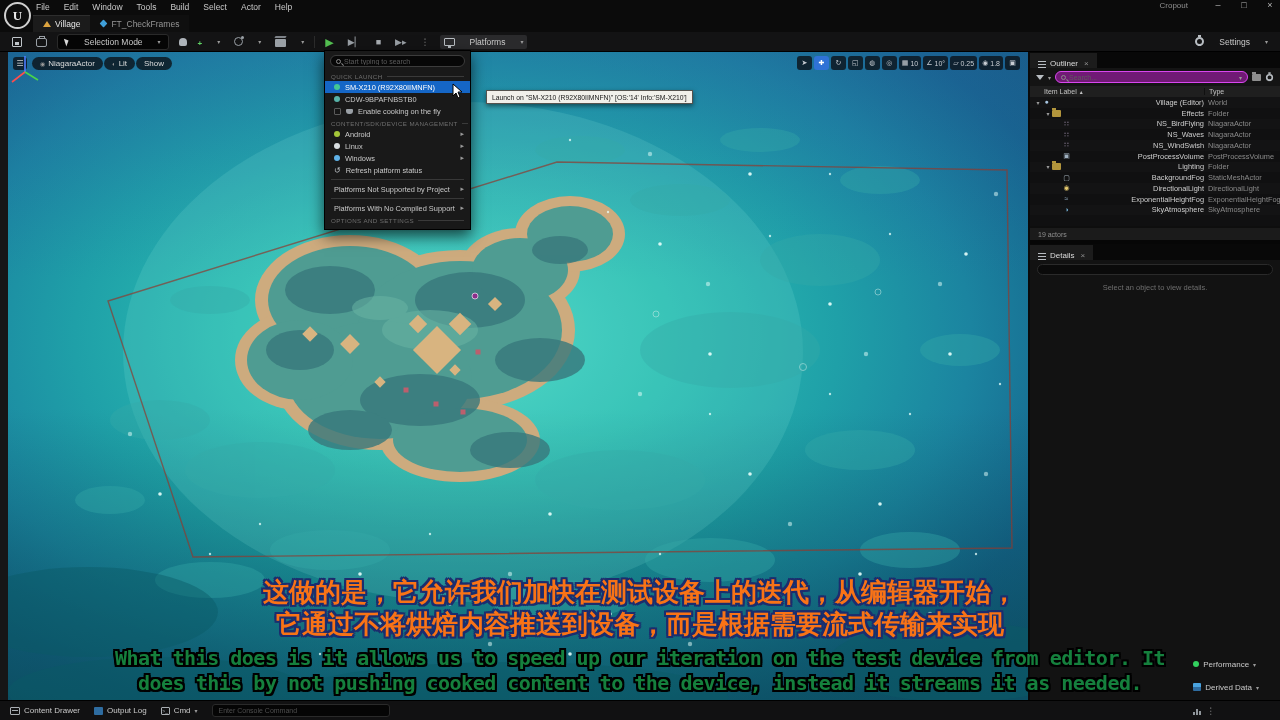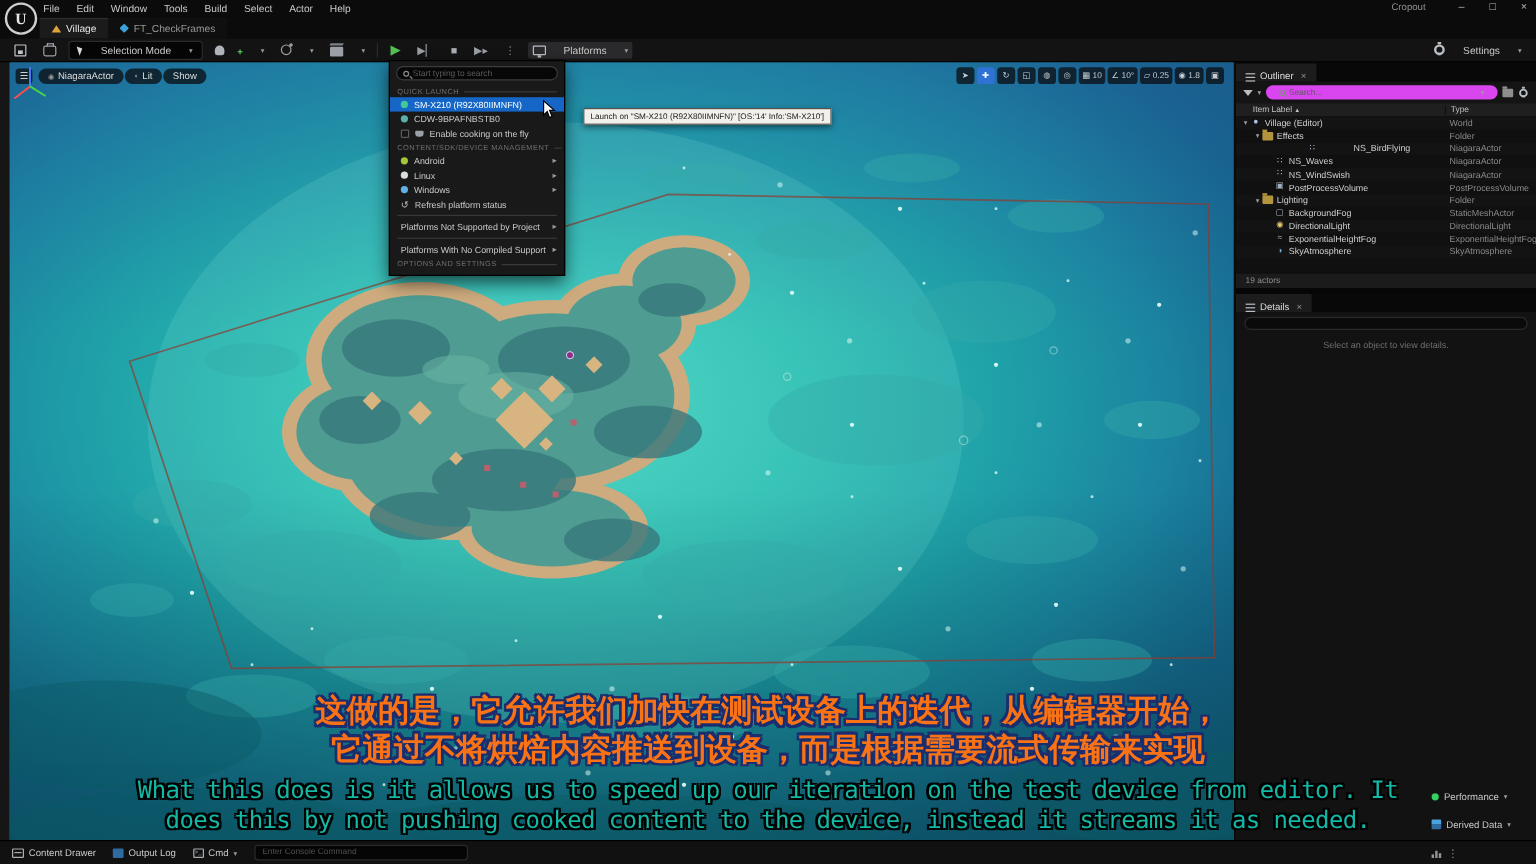--- a/index.html
+++ b/index.html
@@ -89,33 +89,33 @@
   #mouse-cursor{position:absolute;top:83px;left:452px;z-index:70;}
   
   #right-panel{width:250px;background:#0e0e0e;display:flex;flex-direction:column;}
   .tabstrip{height:16px;background:#080808;display:flex;align-items:flex-end;}
   .panel-tab{height:15px;background:#1c1c1c;display:flex;align-items:flex-end;gap:4px;padding:0 8px;font-size:8px;color:#dcdcdc;}
   .list-ic{width:8px;height:7px;border-top:1.5px solid #b9bec3;border-bottom:1.5px solid #b9bec3;position:relative;}
   .list-ic::after{content:'';position:absolute;left:0;top:1.5px;width:8px;height:1.5px;background:#b9bec3;}
   .close-x{color:#8f8f8f;font-size:8px;margin-left:2px;}
   #outliner-toolbar{height:18px;display:flex;align-items:center;gap:4px;padding:0 6px;background:#141414;}
   .funnel-ic{width:0;height:0;border-left:4px solid transparent;border-right:4px solid transparent;border-top:5px solid #b9bec3;}
-  .out-search{flex:1;height:12px;background:#701a75;border:6px solid #d946ef;border-radius:7px;display:flex;align-items:center;gap:3px;padding:0 5px;}
+  .out-search{flex:1;height:12px;background:#701a75;border:1px solid #d946ef;border-radius:7px;display:flex;align-items:center;gap:3px;padding:0 5px;}
   .out-search input{flex:1;background:transparent;border:none;outline:none;color:#bbb;font-size:7px;min-width:0;}
   .out-search input::placeholder{color:#5c5c5c;}
   .folder-add-ic{width:9px;height:7px;background:#8e8e8e;border-radius:1px;position:relative;}
   .folder-add-ic::before{content:'';position:absolute;top:-2px;left:0;width:4px;height:2px;background:#8e8e8e;}
   #out-colhead{height:11px;background:#1f1f1f;display:flex;align-items:center;font-size:7px;color:#c3c3c3;}
   #out-colhead .c1{flex:1;padding-left:14px;}
   #out-colhead .c2{width:76px;border-left:1px solid #101010;padding-left:4px;}
   #out-rows{height:129px;overflow:hidden;background:#101011;}
   .out-row{height:10.75px;display:flex;align-items:center;font-size:7.4px;color:#cfcfcf;}
   .out-row:nth-child(odd){background:#131314;}
   .out-row .exp{width:8px;text-align:center;color:#9a9a9a;font-size:6px;flex:none;}
-  .out-row .lbl{flex:1;overflow:hidden;text-overflow:ellipsis;white-space:nowrap;padding-left:3px;}
+  .out-row .lbl{flex:1;overflow:hidden;text-overflow:ellipsis;white-space:nowrap;padding-left:3px;text-align:right;}
   .out-row .typ{width:76px;color:#8a8a8a;overflow:hidden;white-space:nowrap;padding-left:4px;flex:none;}
   .row-ic{flex:none;width:9px;text-align:center;font-size:7px;line-height:8px;}
   .folder-ic{flex:none;width:9px;height:7px;background:#b2953c;border-radius:1px;position:relative;}
   .folder-ic::before{content:'';position:absolute;top:-2px;left:0;width:4px;height:2px;background:#b2953c;}
   #out-status{height:12px;background:#1b1b1b;font-size:7px;color:#8f8f8f;display:flex;align-items:center;padding-left:8px;margin-top:2px;}
   #details-sep{height:4px;background:#060606;}
   #details-body{flex:1;background:#121212;}
   .det-search{margin:4px 7px;height:11px;background:#0a0a0a;border:1px solid #2a2a2a;border-radius:6px;}
   #details-empty{margin-top:8px;text-align:center;color:#6e6e6e;font-size:7.5px;}
   
@@ -132,21 +132,21 @@
   .dd-ic{width:8px;height:8px;background:linear-gradient(#4aa3df 50%,#2e6ca0 50%);border-radius:1px;}
   .chart-ic{width:9px;height:8px;display:flex;align-items:flex-end;gap:1px;}
   .chart-ic i{display:block;width:2px;background:#8f959a;}
   .saved-ic{width:9px;height:9px;border:1.2px solid #a9aeb3;border-radius:1px;position:relative;}
   .saved-ic::after{content:'';position:absolute;left:2px;bottom:1px;width:3px;height:3px;background:#a9aeb3;}
   .rc-ic{width:7px;height:7px;border-radius:50%;background:#35c05a;}
   
   #subtitles{position:absolute;inset:0;pointer-events:none;z-index:40;text-align:center;}
   .zh-line{position:absolute;left:0;right:0;font-size:26px;font-weight:bold;color:#f97316;
     text-shadow:-2px -2px 0 #1c2d6e,2px -2px 0 #1c2d6e,-2px 2px 0 #1c2d6e,2px 2px 0 #1c2d6e,0 -2px 0 #1c2d6e,0 2px 0 #1c2d6e,-2px 0 0 #1c2d6e,2px 0 0 #1c2d6e;}
-  .en-line{position:absolute;left:0;right:0;font-family:"DejaVu Sans Mono",monospace;font-size:20px;font-weight:normal;color:#14b8a6;letter-spacing:-.5px;
+  .en-line{position:absolute;left:0;right:0;font-family:"DejaVu Sans Mono",monospace;font-size:20px;font-weight:bold;color:#15803d;letter-spacing:-.5px;
     text-shadow:-2px -2px 0 #000,2px -2px 0 #000,-2px 2px 0 #000,2px 2px 0 #000,0 -2px 0 #000,0 2px 0 #000,-2px 0 0 #000,2px 0 0 #000;}
   #zh1{top:575px;} #zh2{top:607px;} #en1{top:646px;} #en2{top:671px;}
 </style>
 </head>
 <body>
 
 <div id="app">
 
   <div id="menubar-row">
     <div id="ue-logo">U</div>
@@ -459,21 +459,21 @@
             <span class="row-ic" style="color: rgb(168, 198, 226);">●</span>
             <span class="lbl">Village (Editor)</span>
             <span class="typ">World</span>
           </div>
           <div class="out-row" style="padding-left: 14px;">
             <span class="exp">▾</span>
             <span class="folder-ic"></span>
             <span class="lbl">Effects</span>
             <span class="typ">Folder</span>
           </div>
-          <div class="out-row" style="padding-left: 24px; gap: 27px;">
+          <div class="out-row" style="padding-left: 24px;">
             <span class="exp"></span>
             <span class="row-ic" style="color: rgb(205, 184, 221);">∷</span>
             <span class="lbl">NS_BirdFlying</span>
             <span class="typ">NiagaraActor</span>
           </div>
           <div class="out-row" style="padding-left: 24px;">
             <span class="exp"></span>
             <span class="row-ic" style="color: rgb(205, 184, 221);">∷</span>
             <span class="lbl">NS_Waves</span>
             <span class="typ">NiagaraActor</span>

